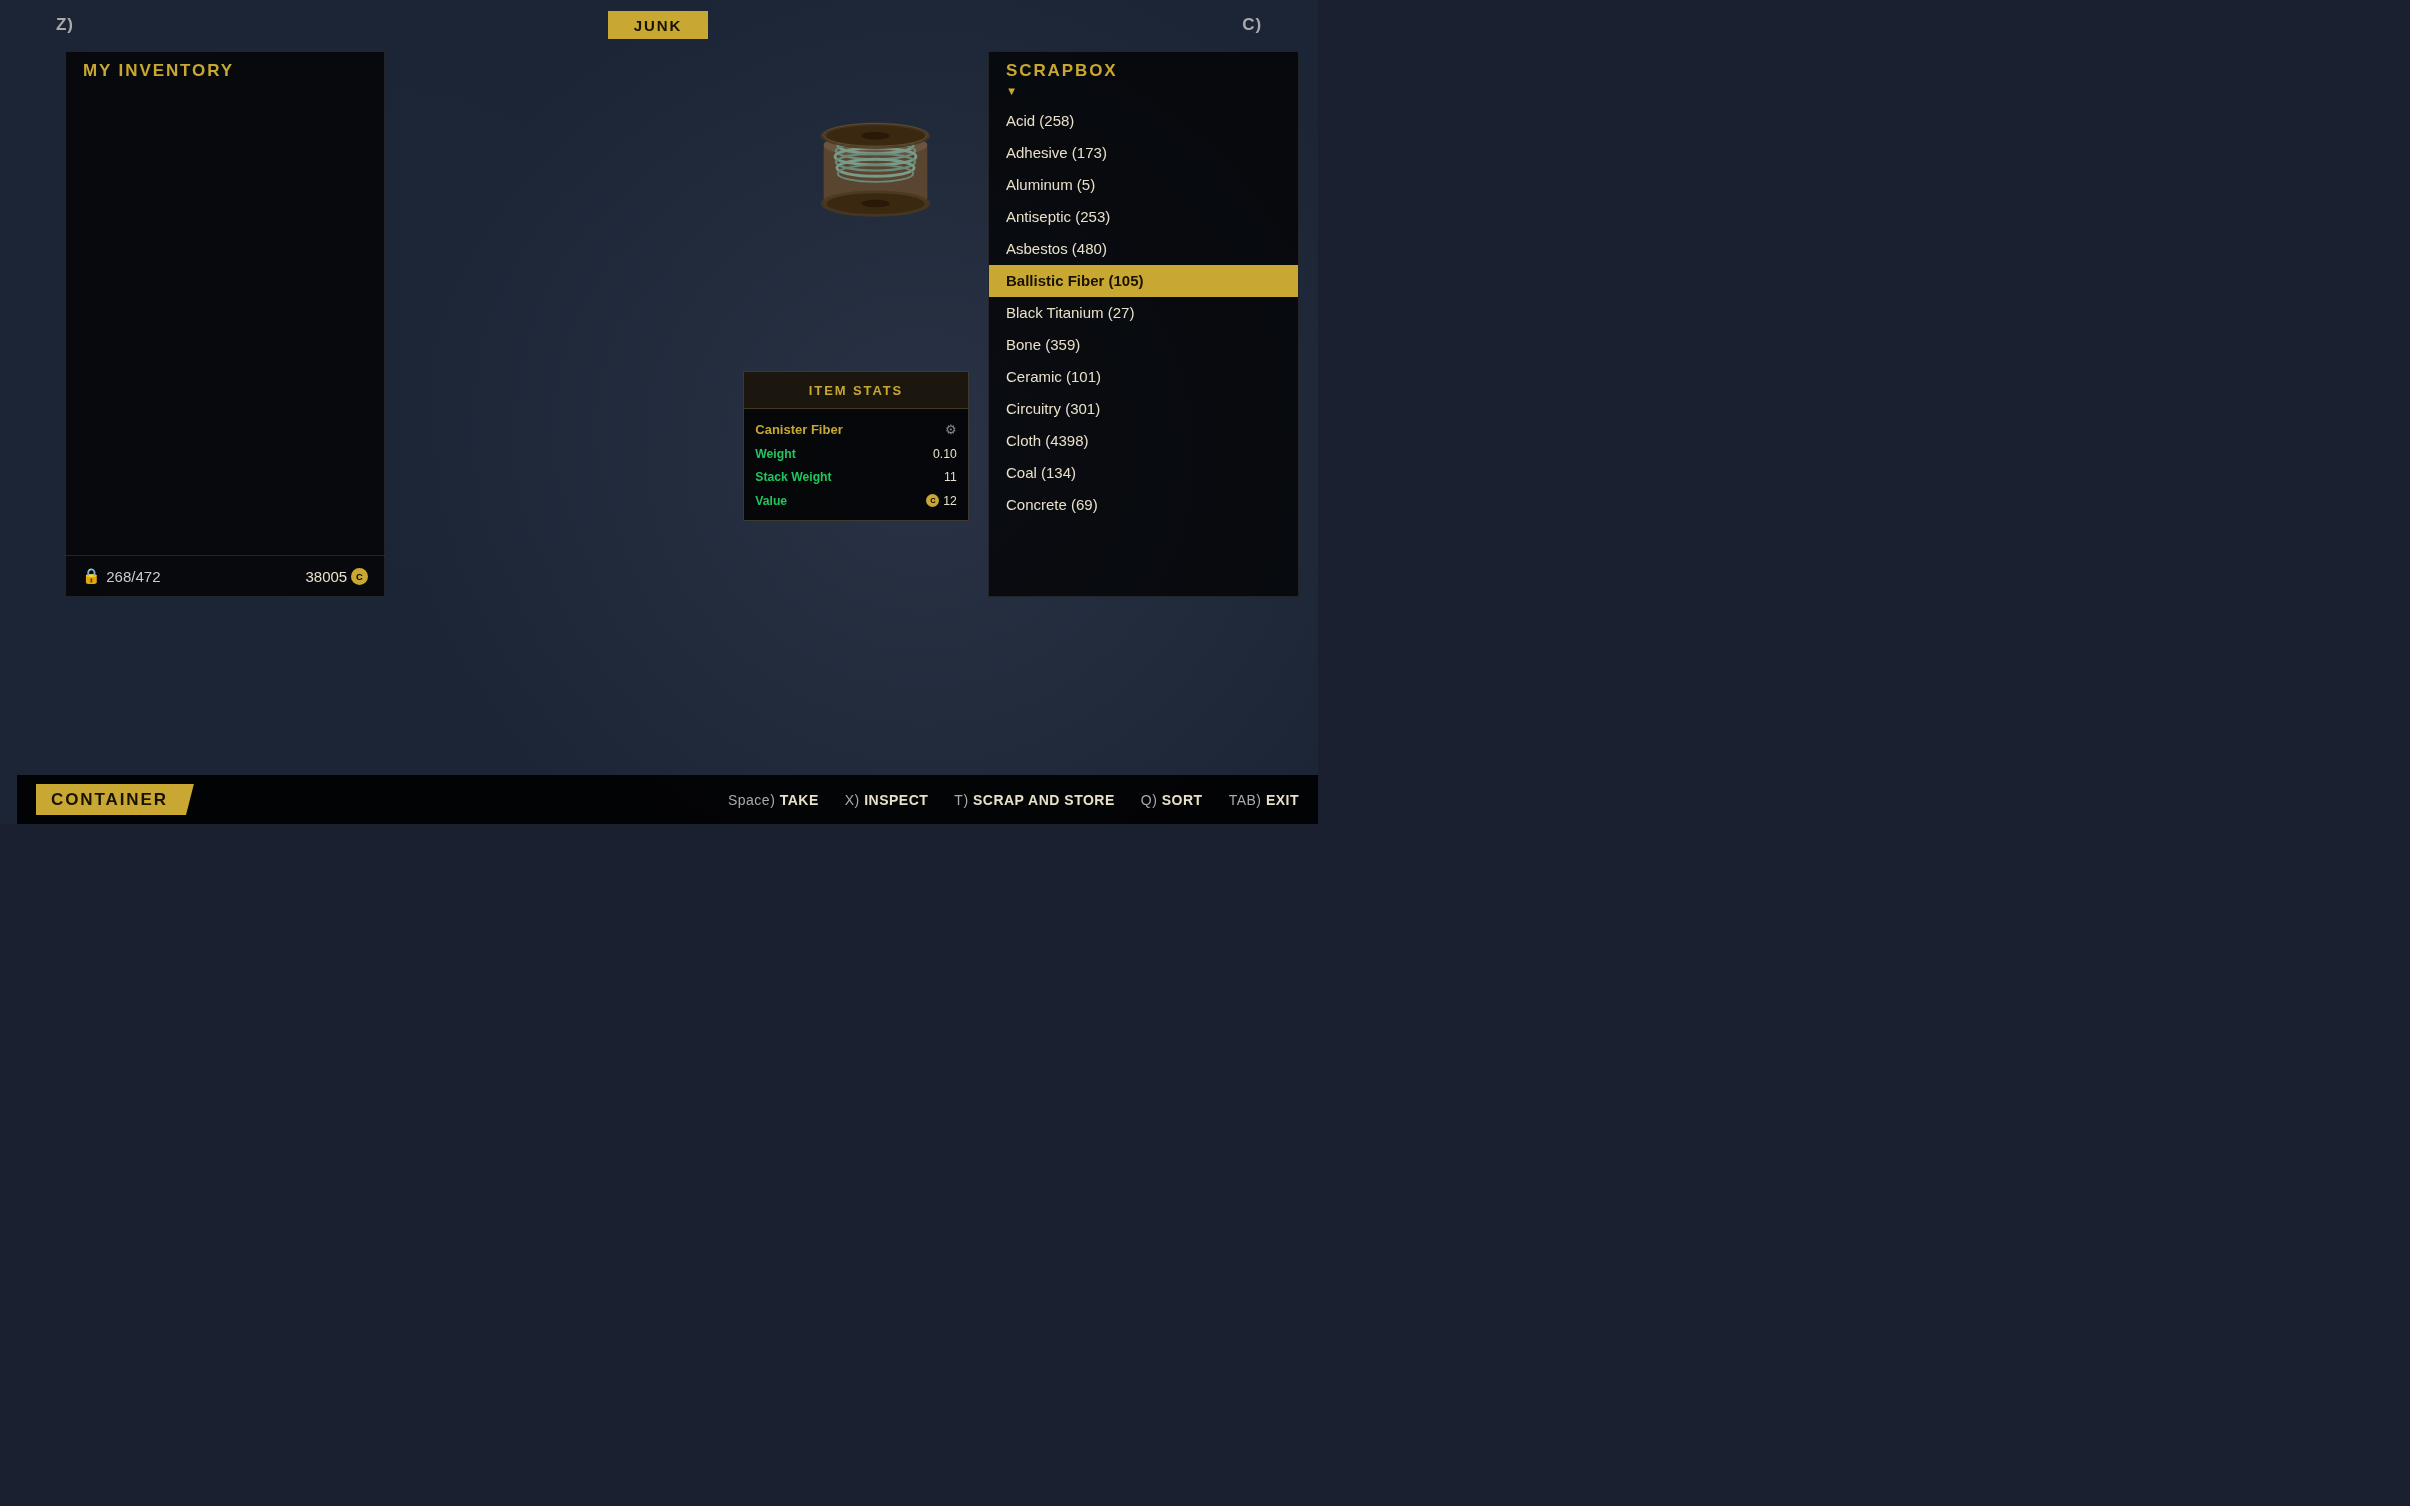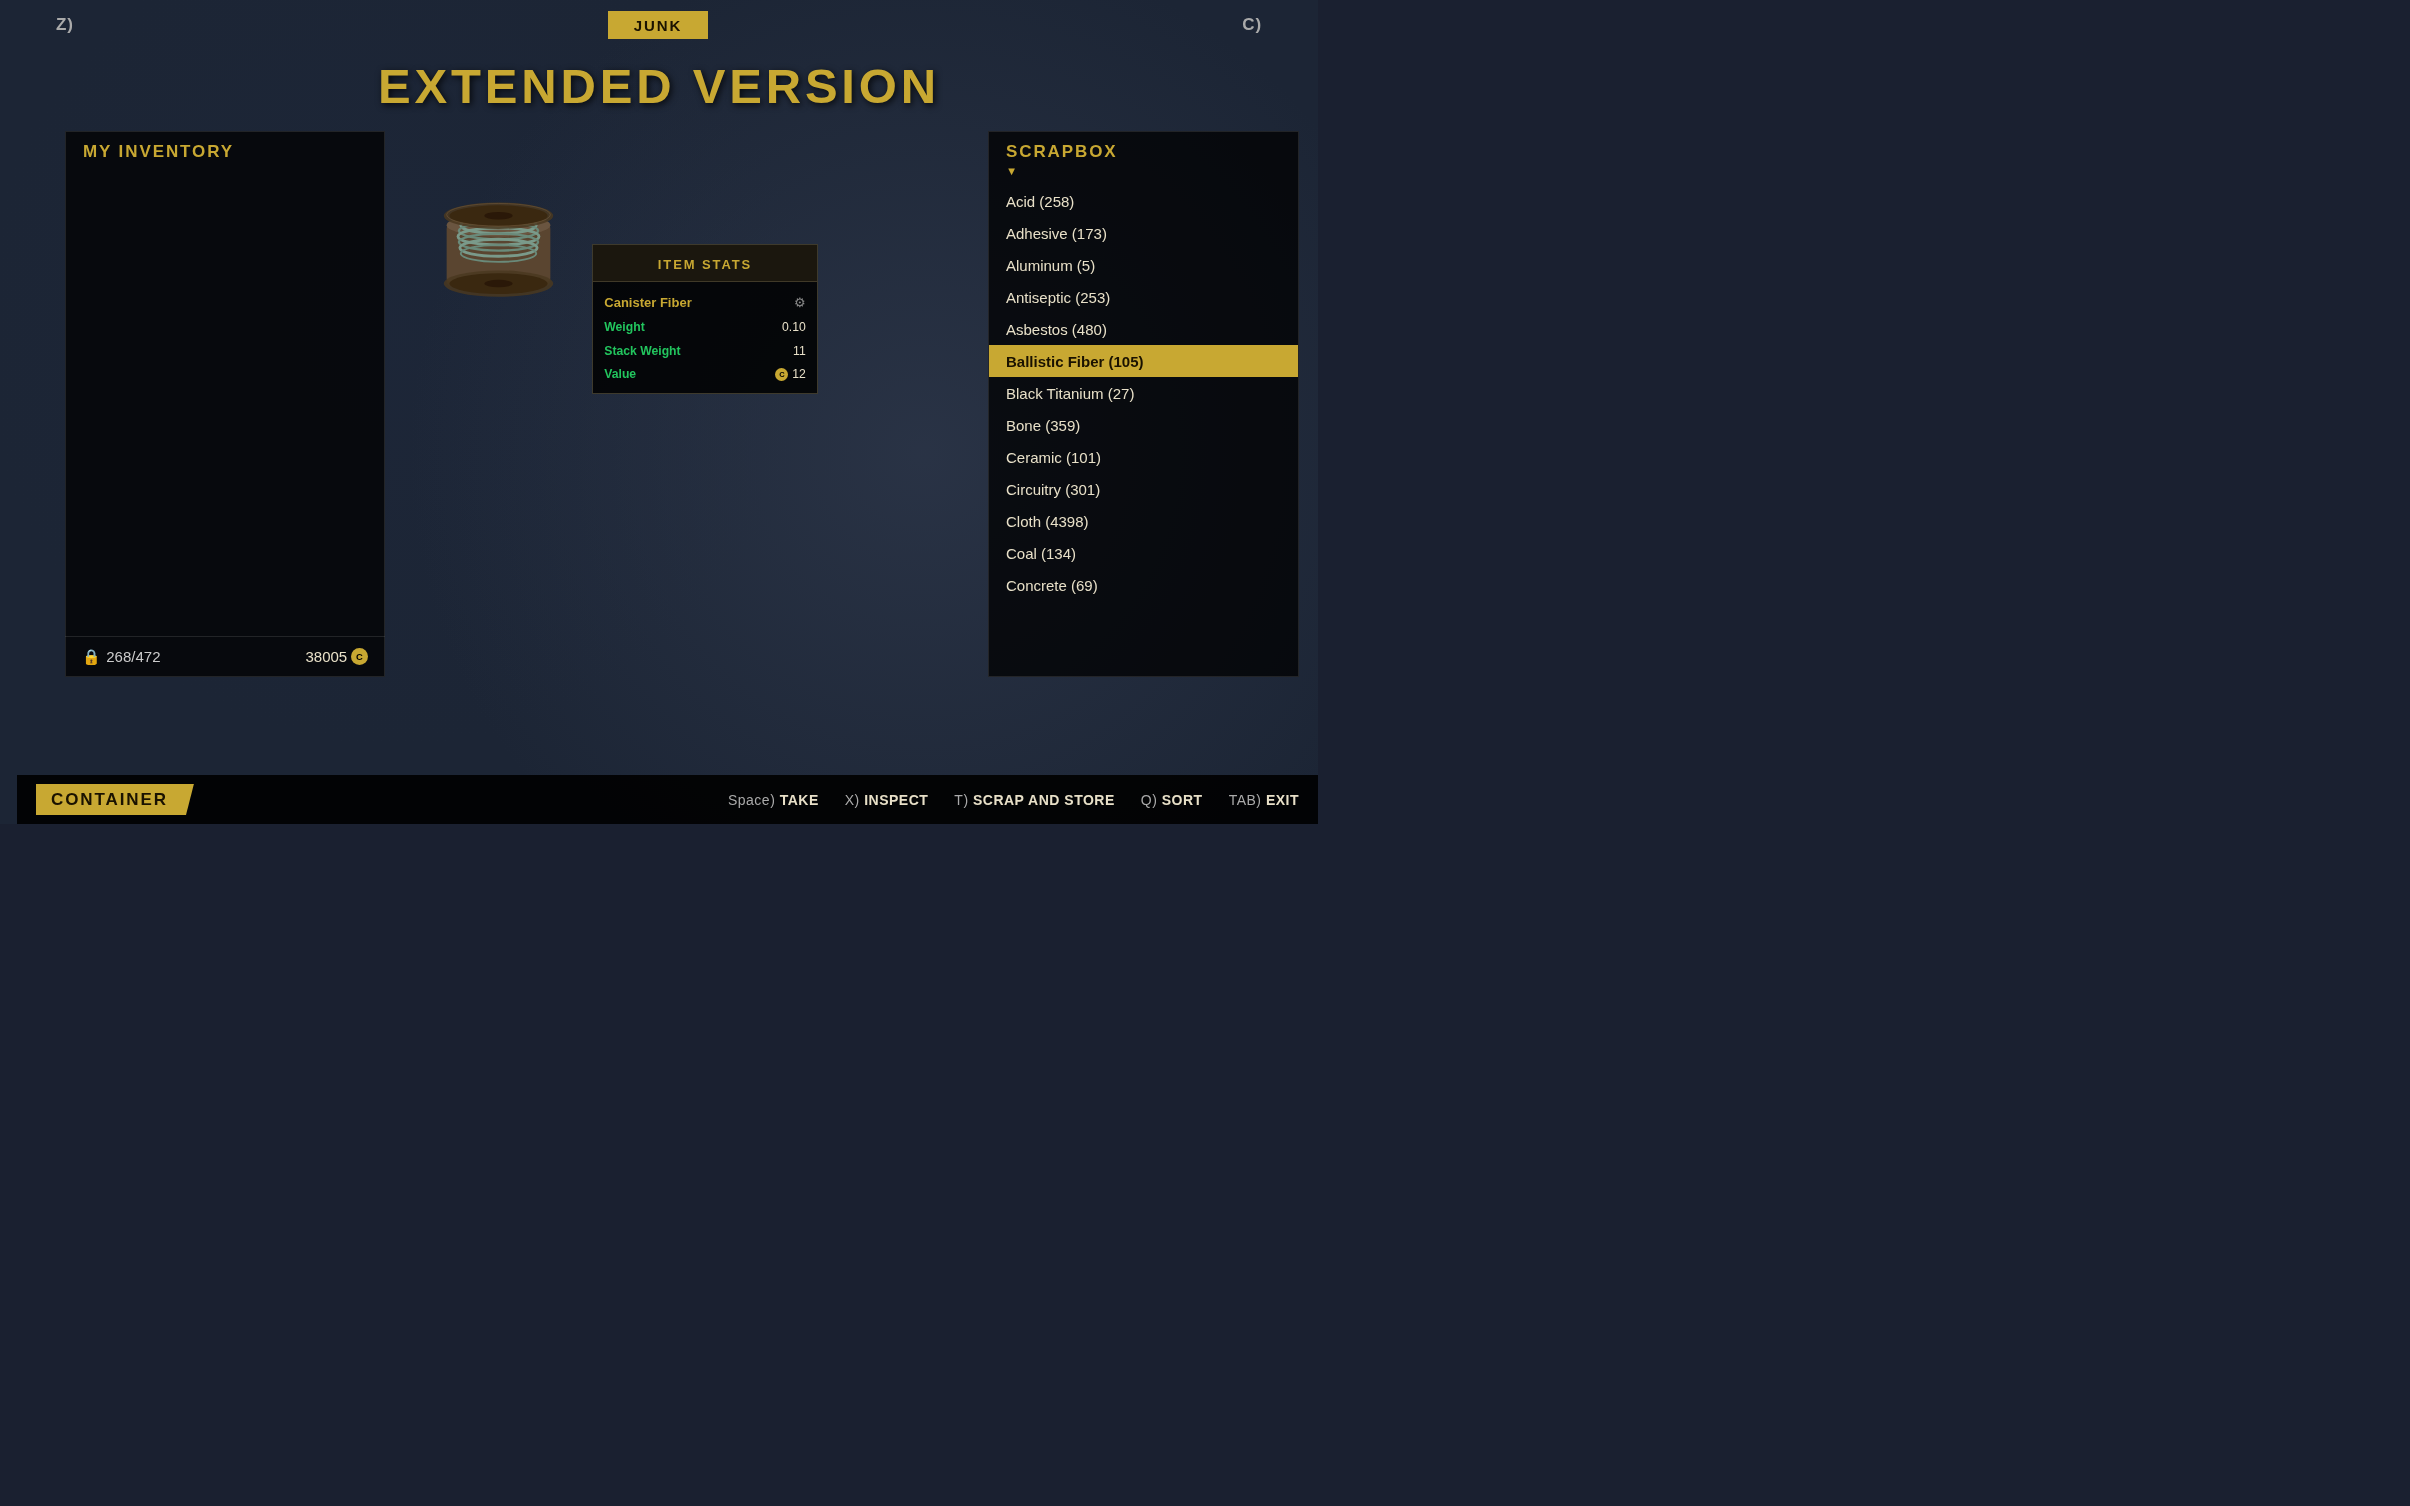--- a/index.html
+++ b/index.html
@@ -155,21 +155,22 @@
       justify-content: center;
       font-size: 9.4px;
       color: #000;
       font-weight: bold;
     }
 
     
     .center-area {
       flex: 1;
       display: flex;
-      align-items: flex-start;
+      flex-direction: column;
+      align-items: flex-end;
       justify-content: flex-start;
       position: relative;
     }
 
     .item-display {
       width: 188px;
       height: 188px;
       display: flex;
       align-items: center;
       justify-content: center;
@@ -371,23 +372,20 @@
 <div class="bg-texture"></div>
 
 <div class="ui-layer">
 
   <div class="top-nav">
     <span class="nav-key">Z)</span>
     <div class="junk-tab">JUNK</div>
     <span class="nav-key">C)</span>
   </div>
 
-  <div class="page-title">
-    <h1>EXTENDED VERSION</h1>
-  </div>
 
   <div class="main-content">
 
     <div class="inventory-panel-wrapper">
       <div class="inventory-panel" style="height:100%;">
         <div class="panel-header">
           <h2>MY INVENTORY</h2>
         </div>
         <div class="inventory-footer">
           <div class="capacity">

